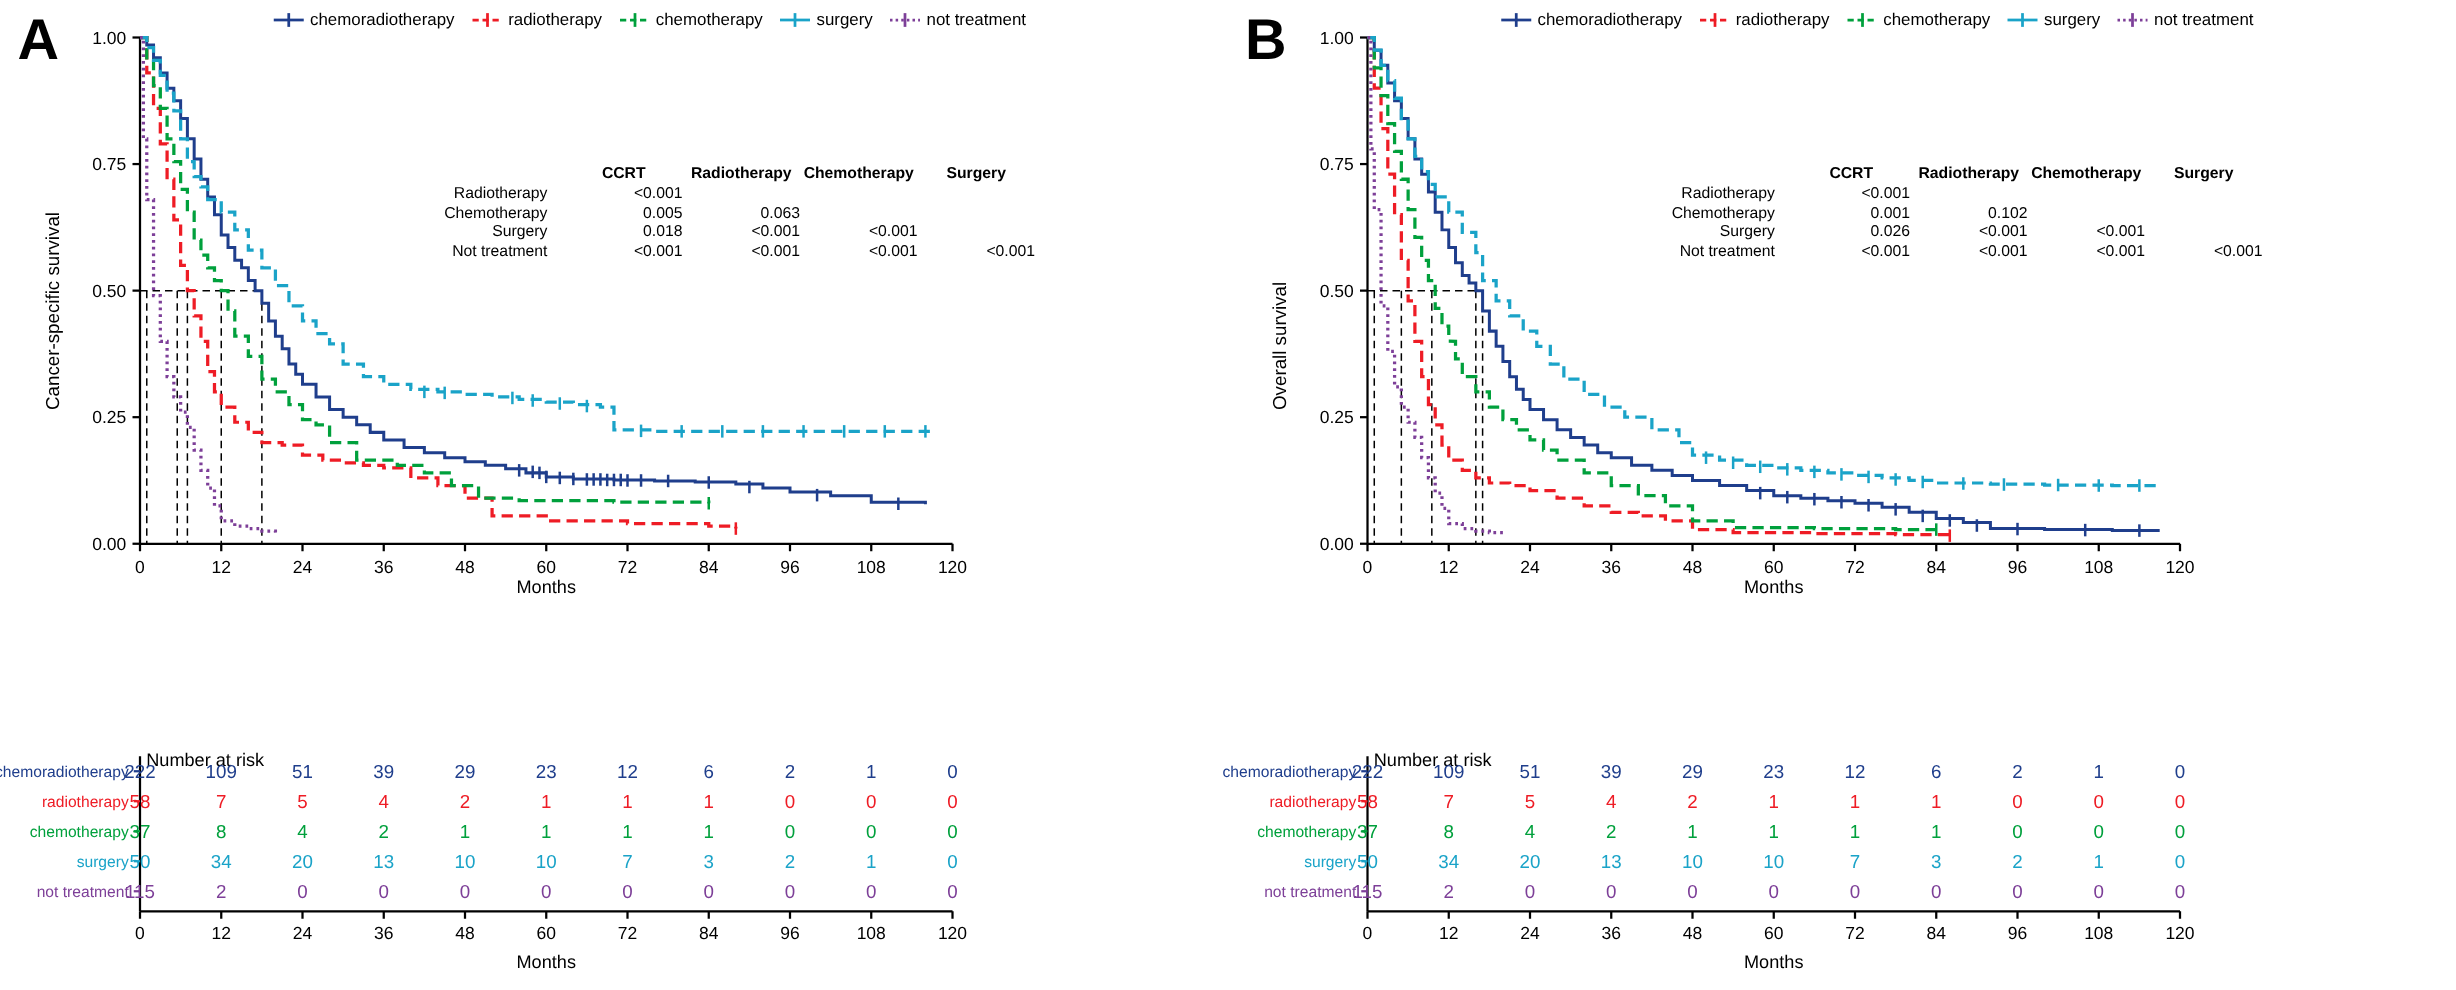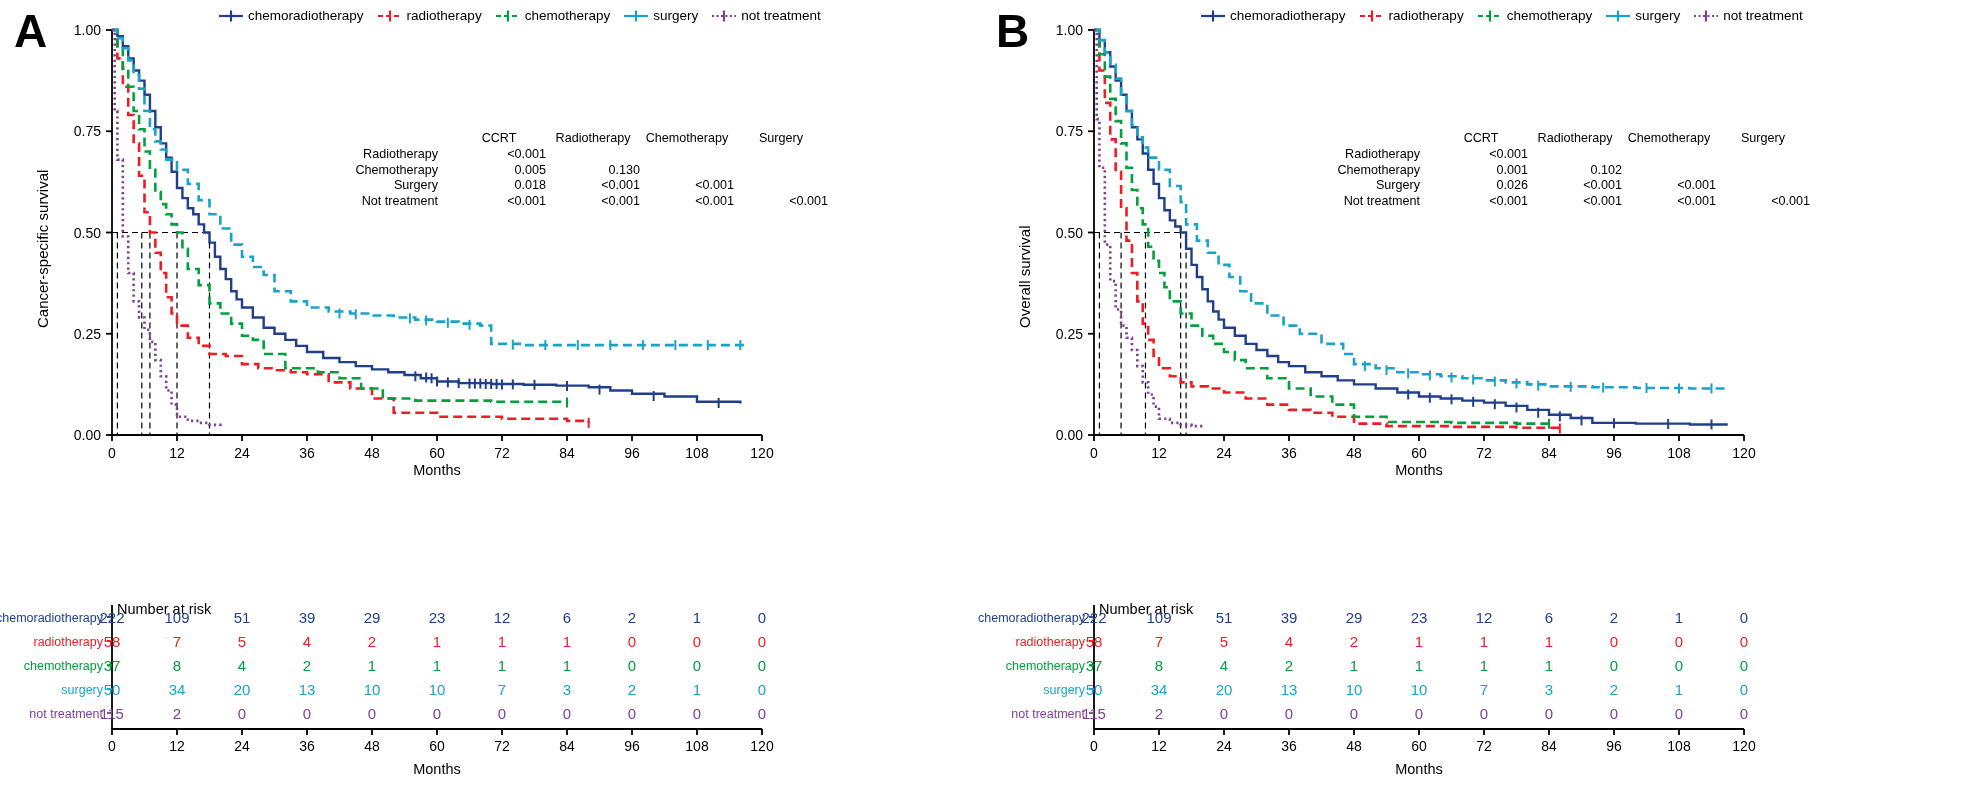--- a/index.html
+++ b/index.html
@@ -11,21 +11,21 @@
   .panel-letter{position:absolute;font-size:46px;font-weight:bold;font-family:"Liberation Sans",sans-serif;line-height:1;}
   .legend{position:absolute;top:8px;display:flex;align-items:center;gap:13px;font-size:13.5px;white-space:nowrap;}
   .legend-item{display:flex;align-items:center;gap:4px;}
   .legend-label{font-size:13.5px;color:#000;}
   .axis-title{position:absolute;font-size:14.5px;text-align:center;}
   .ylab{position:absolute;font-size:15px;transform-origin:0 0;transform:rotate(-90deg);white-space:nowrap;}
   .ptable{position:absolute;font-size:12.6px;border-collapse:collapse;}
   .ptable td{padding:0 0;white-space:nowrap;line-height:15.5px;font-size:12.6px;}
   .ptable td.rowhead{text-align:right;padding-right:14px;}
   .ptable td.val{text-align:right;width:92px;}
-  .ptable th{font-weight:normal;font-size:12.6px;text-align:center;padding-bottom:2px;width:92px;}
+  .ptable th{font-weight:bold;font-size:12.6px;text-align:center;padding-bottom:2px;width:92px;}
   .risk-title{position:absolute;font-size:14.5px;margin-top:26px;}
   .risk{position:absolute;font-size:14px;}
   svg{display:block;overflow:visible;}
   .tickla{font-size:14px;fill:#000;font-family:"Liberation Sans",sans-serif;}
 </style>
 </head>
 <body>
 
 <div class="figure" id="figure">
     <div class="panel a">
@@ -165,21 +165,21 @@
           <tr>
             <td class="rowhead">Radiotherapy</td>
             <td class="val">&lt;0.001</td>
             <td class="val"></td>
             <td class="val"></td>
             <td class="val"></td>
           </tr>
           <tr>
             <td class="rowhead">Chemotherapy</td>
             <td class="val">0.005</td>
-            <td class="val">0.130</td>
+            <td class="val">0.063</td>
             <td class="val"></td>
             <td class="val"></td>
           </tr>
           <tr>
             <td class="rowhead">Surgery</td>
             <td class="val">0.018</td>
             <td class="val">&lt;0.001</td>
             <td class="val">&lt;0.001</td>
             <td class="val"></td>
           </tr>

